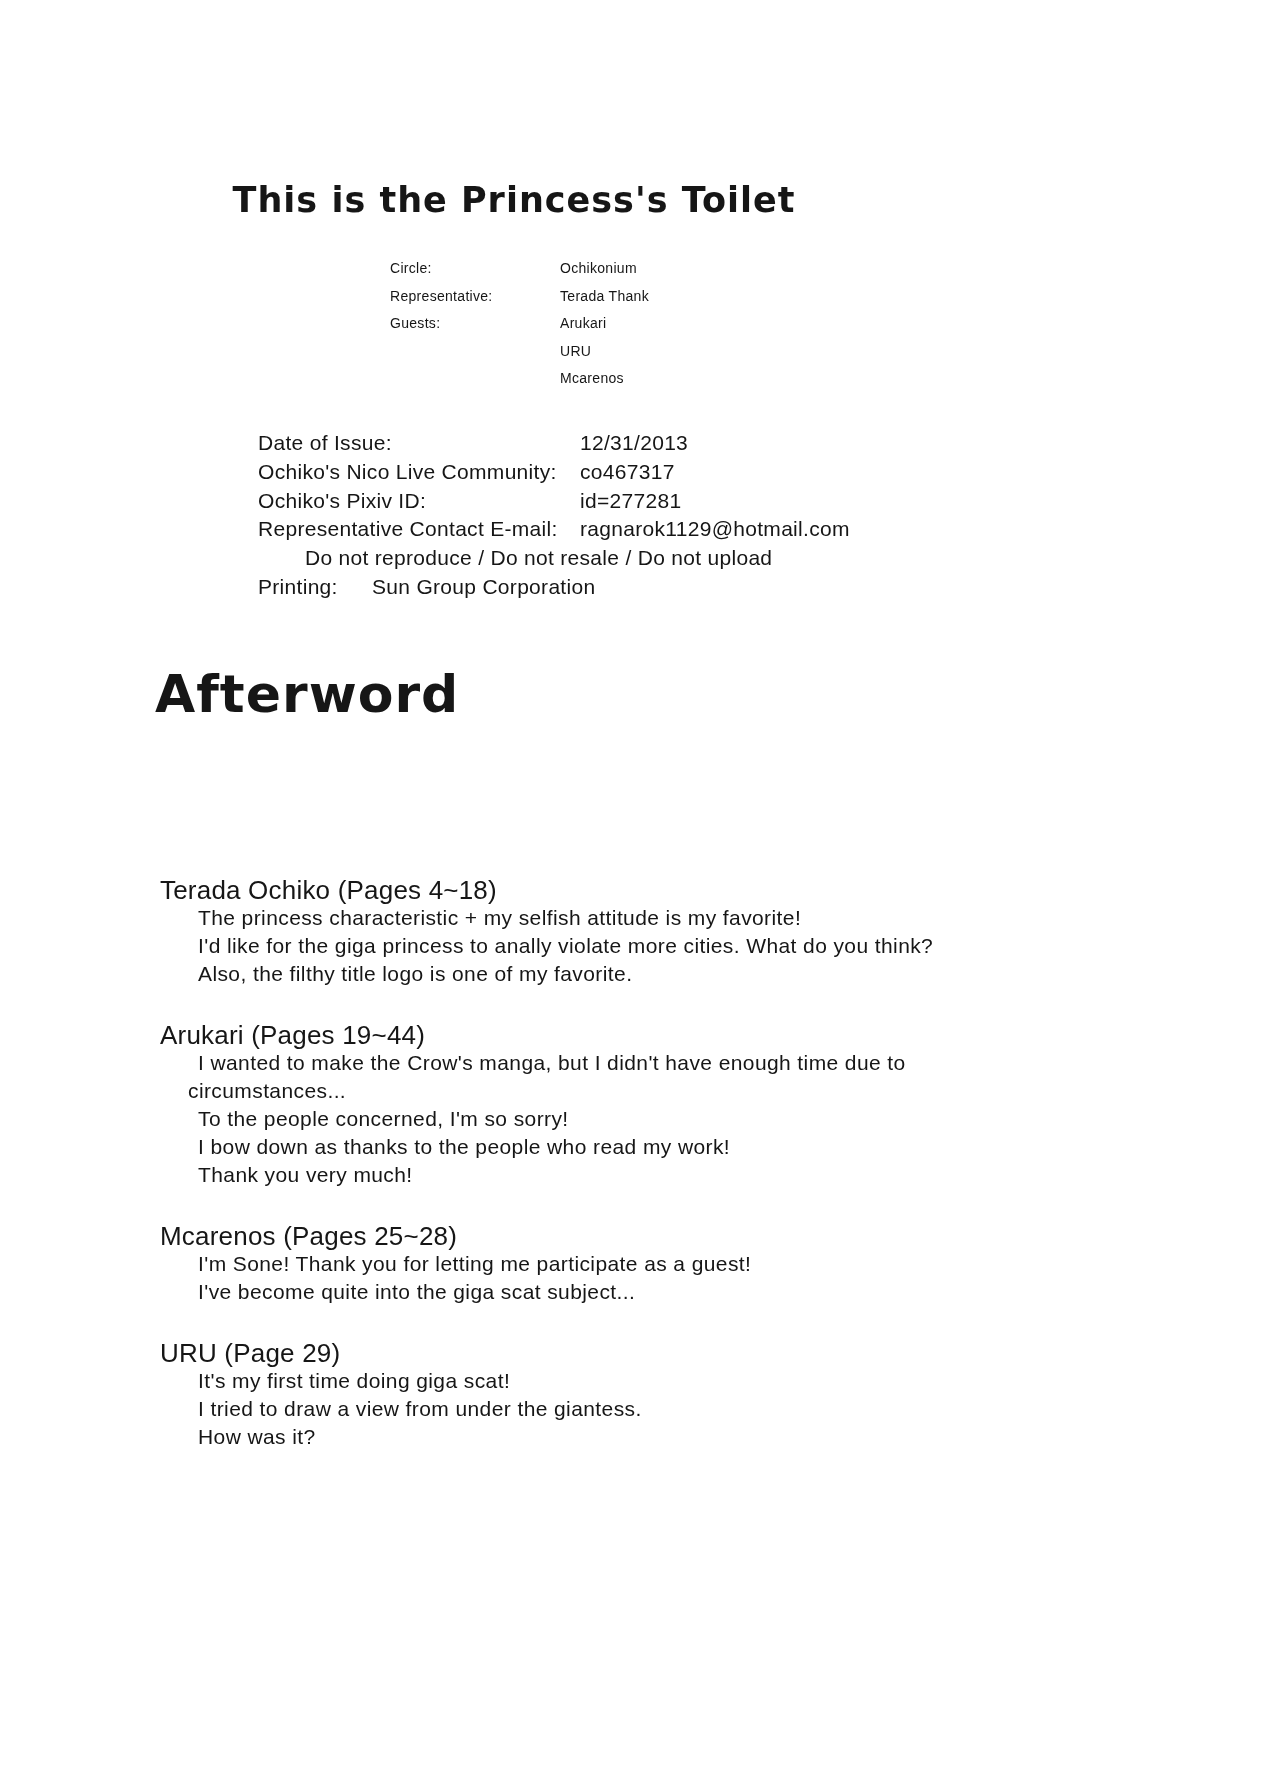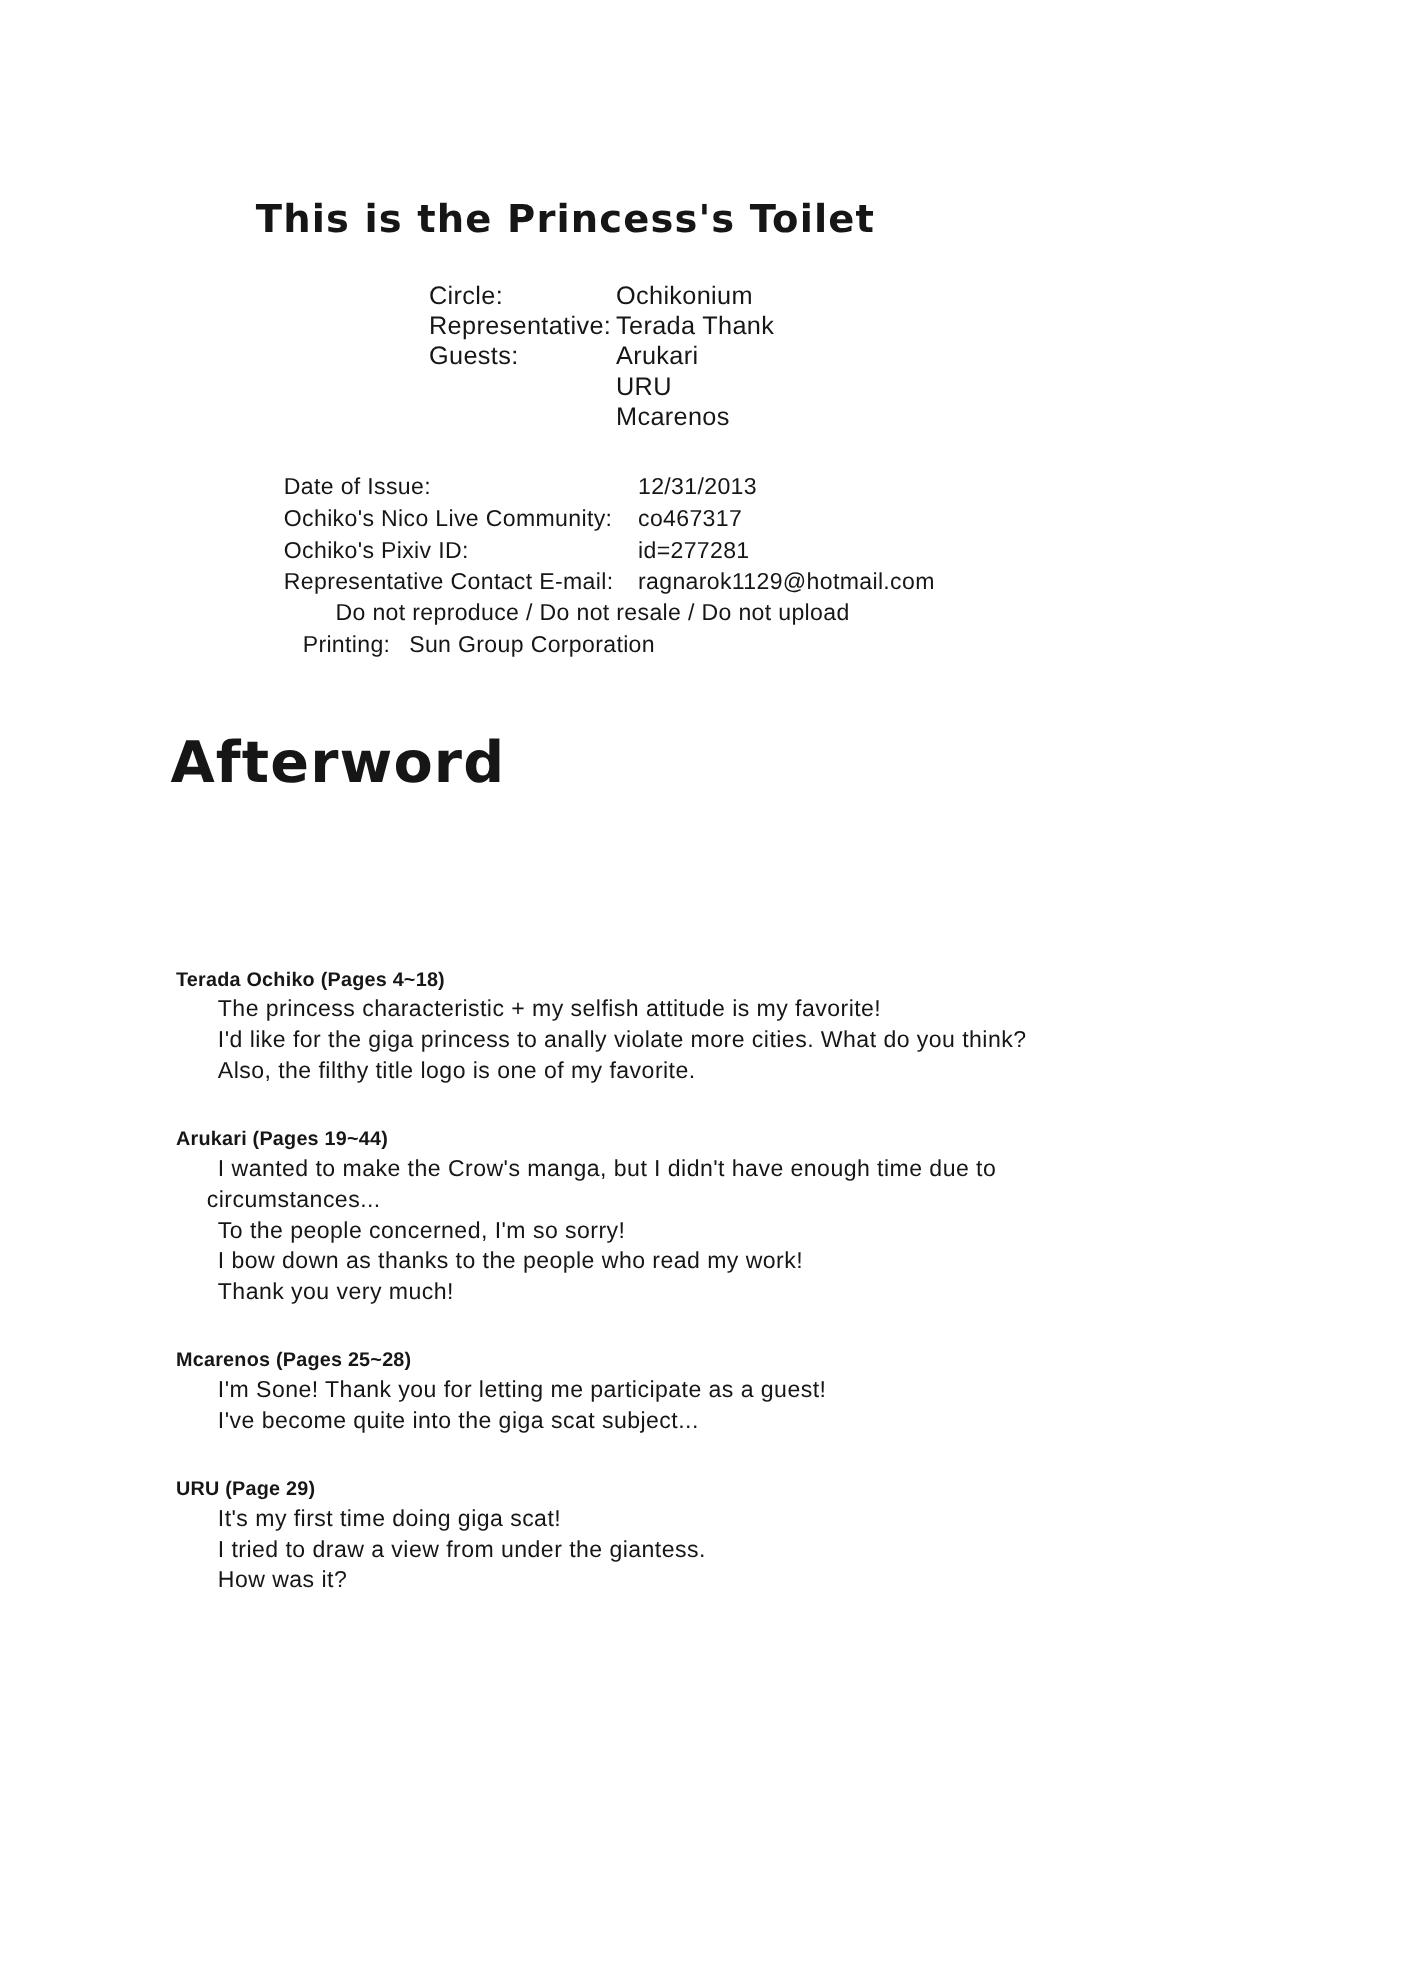--- a/index.html
+++ b/index.html
@@ -23,40 +23,40 @@
     font-family:"DejaVu Sans","Liberation Sans",sans-serif;
     font-size:35px;
     font-weight:bold;
     letter-spacing:1px;
     line-height:40px;
   }
   .credits{
     position:absolute;
     top:255px;
     left:390px;
-    font-size:23px;
+    font-size:14px;
     line-height:27.6px;
     letter-spacing:0.3px;
   }
   .crow{display:flex;}
   .clabel{width:170px;flex:0 0 auto;}
   .cvalue{white-space:nowrap;}
   .info{
     position:absolute;
     top:429px;
     left:258px;
     font-size:21px;
     line-height:28.8px;
     letter-spacing:0.3px;
   }
   .irow{display:flex;}
   .ilabel{min-width:322px;flex:0 0 auto;}
   .ivalue{white-space:nowrap;}
   .notice{padding-left:47px;}
-  .plabel{min-width:114px;flex:0 0 auto;text-align:center;}
+  .plabel{min-width:114px;flex:0 0 auto;}
   .afterword{
     position:absolute;
     top:670px;
     left:155px;
     margin:0;
     font-family:"DejaVu Sans","Liberation Sans",sans-serif;
     font-size:52px;
     font-weight:bold;
     letter-spacing:1px;
     line-height:48px;
@@ -65,22 +65,22 @@
     position:absolute;
     top:876px;
     left:160px;
     width:990px;
     font-size:21px;
     line-height:28px;
     letter-spacing:0.4px;
   }
   .section{margin:0 0 33px 0;}
   .sheading{
-    font-weight:bold;
-    font-size:18px;
+    font-weight:normal;
+    font-size:26px;
     letter-spacing:0.2px;
     line-height:28px;
   }
   .sline{padding-left:18px;margin-left:20px;}
   .sline.cont{padding-left:8px;}
 </style>
 </head>
 <body>
 
 <div class="page">

